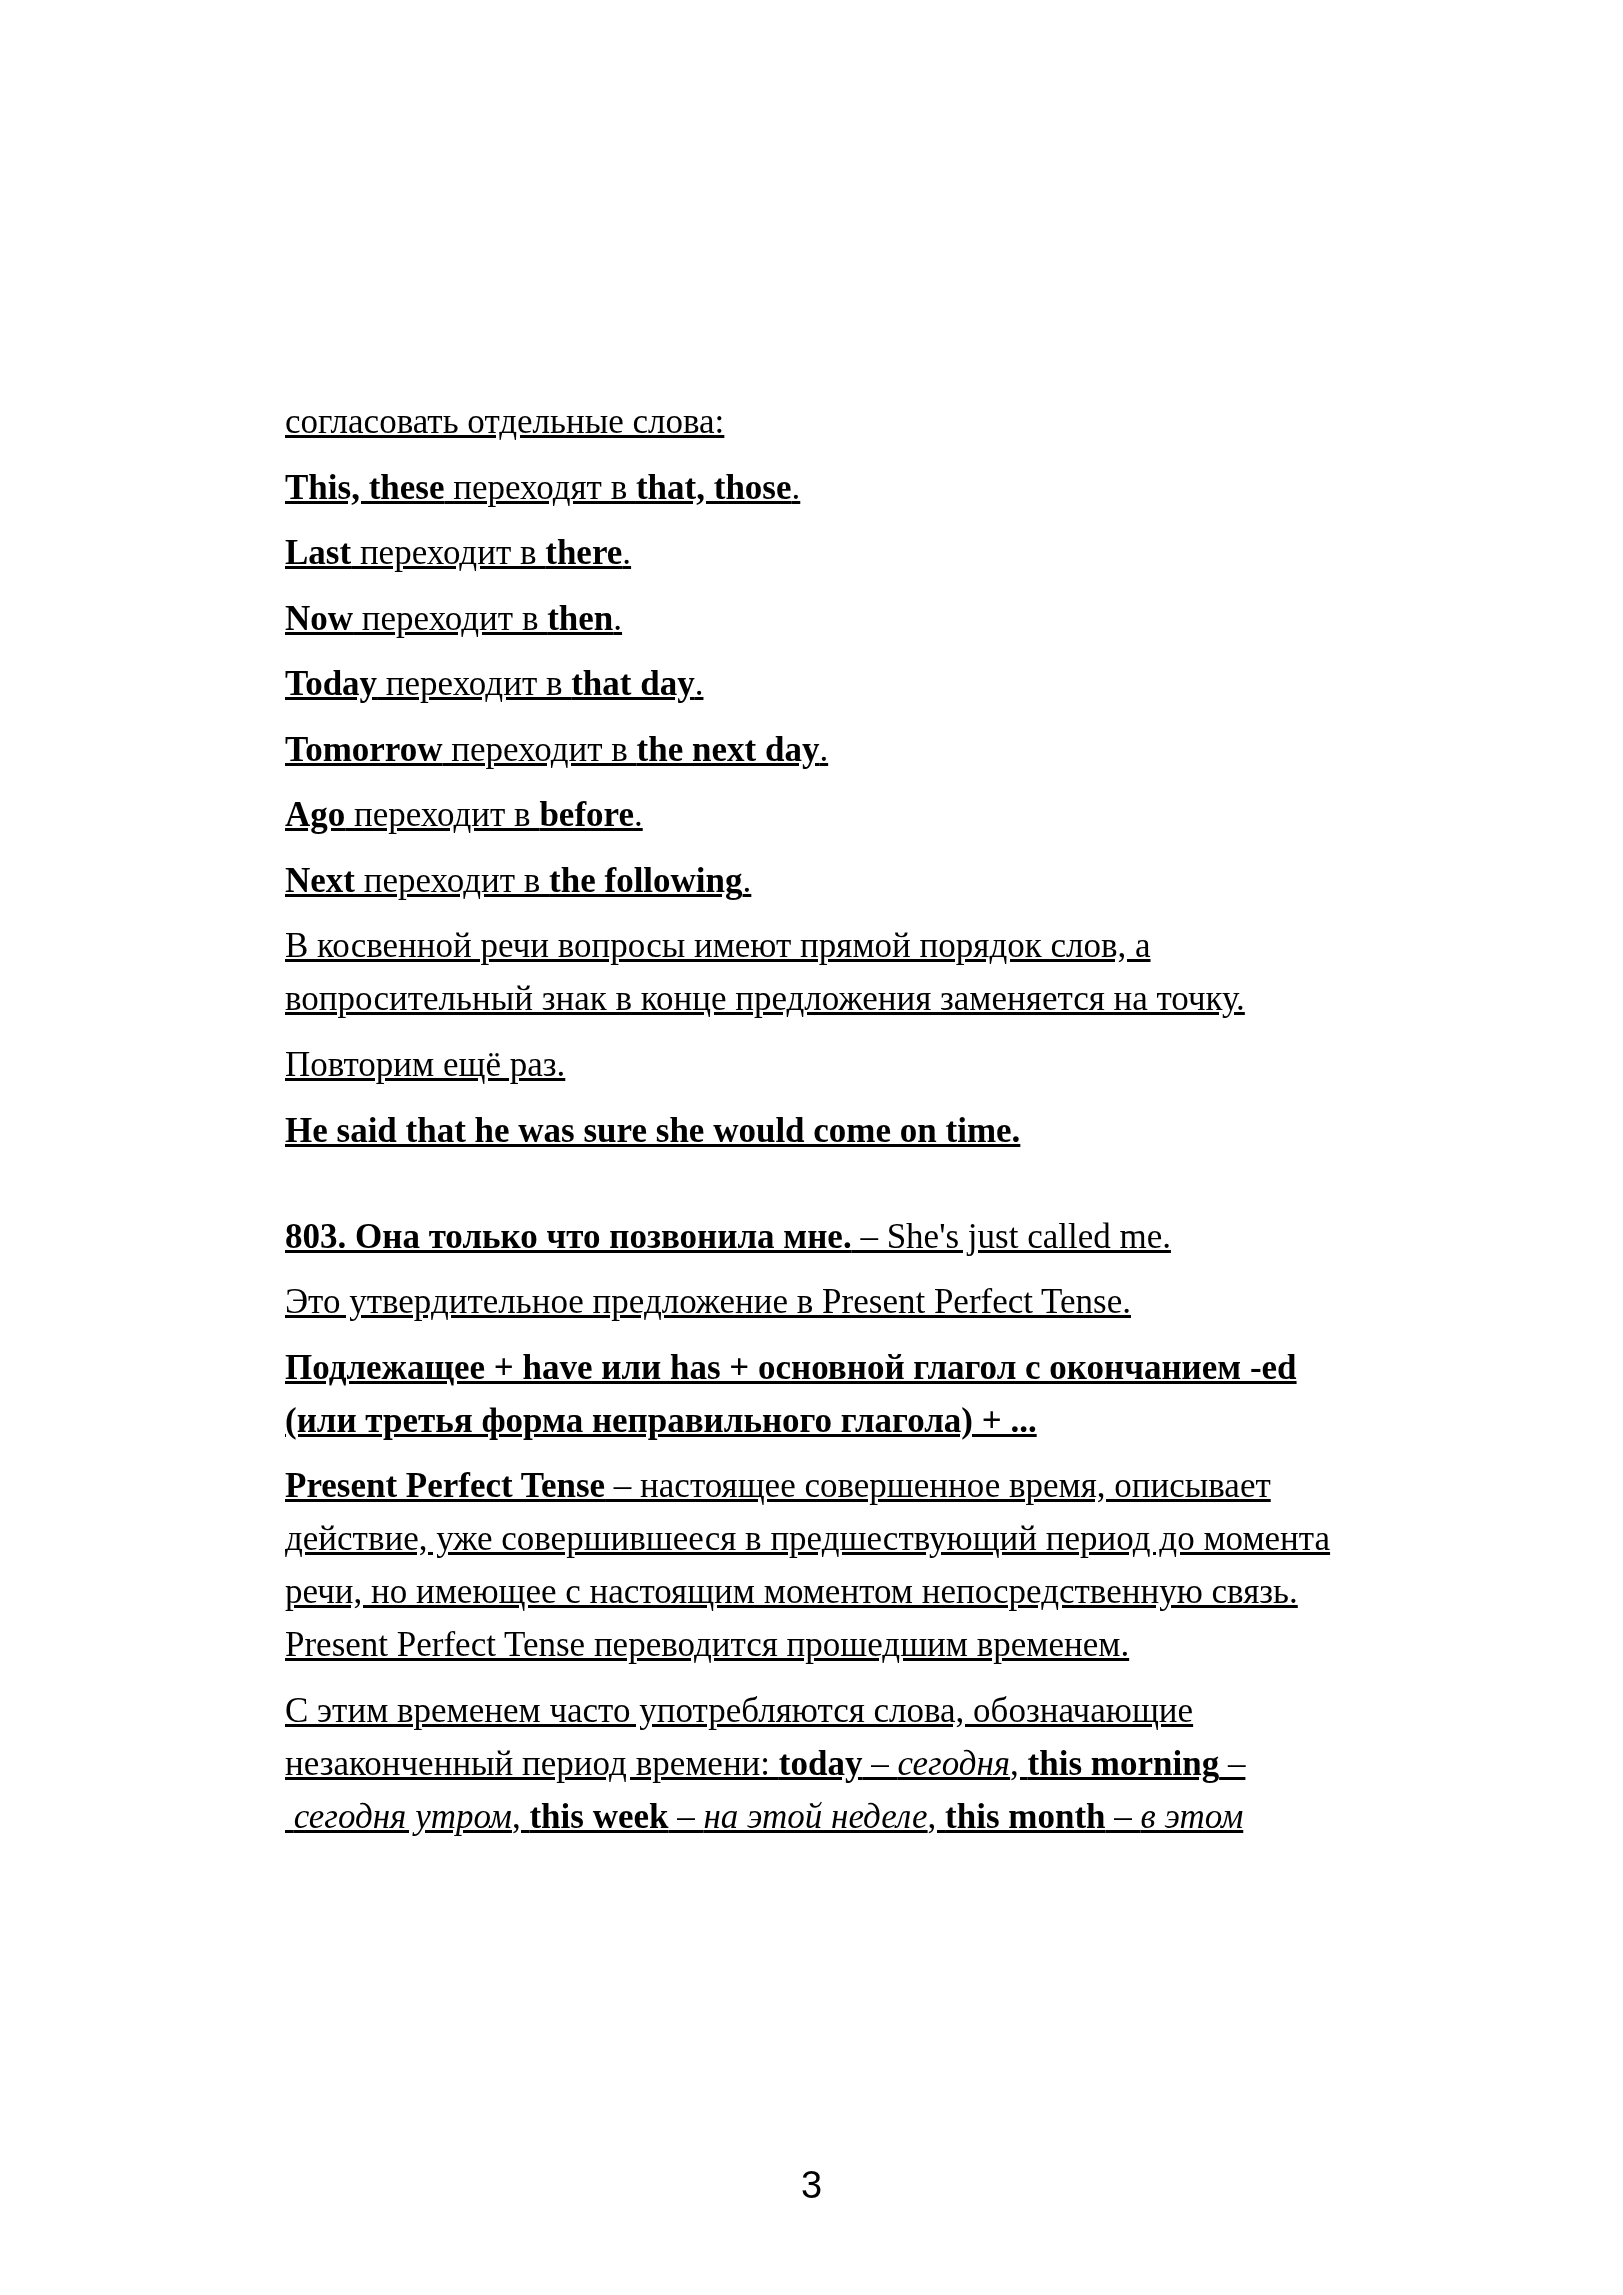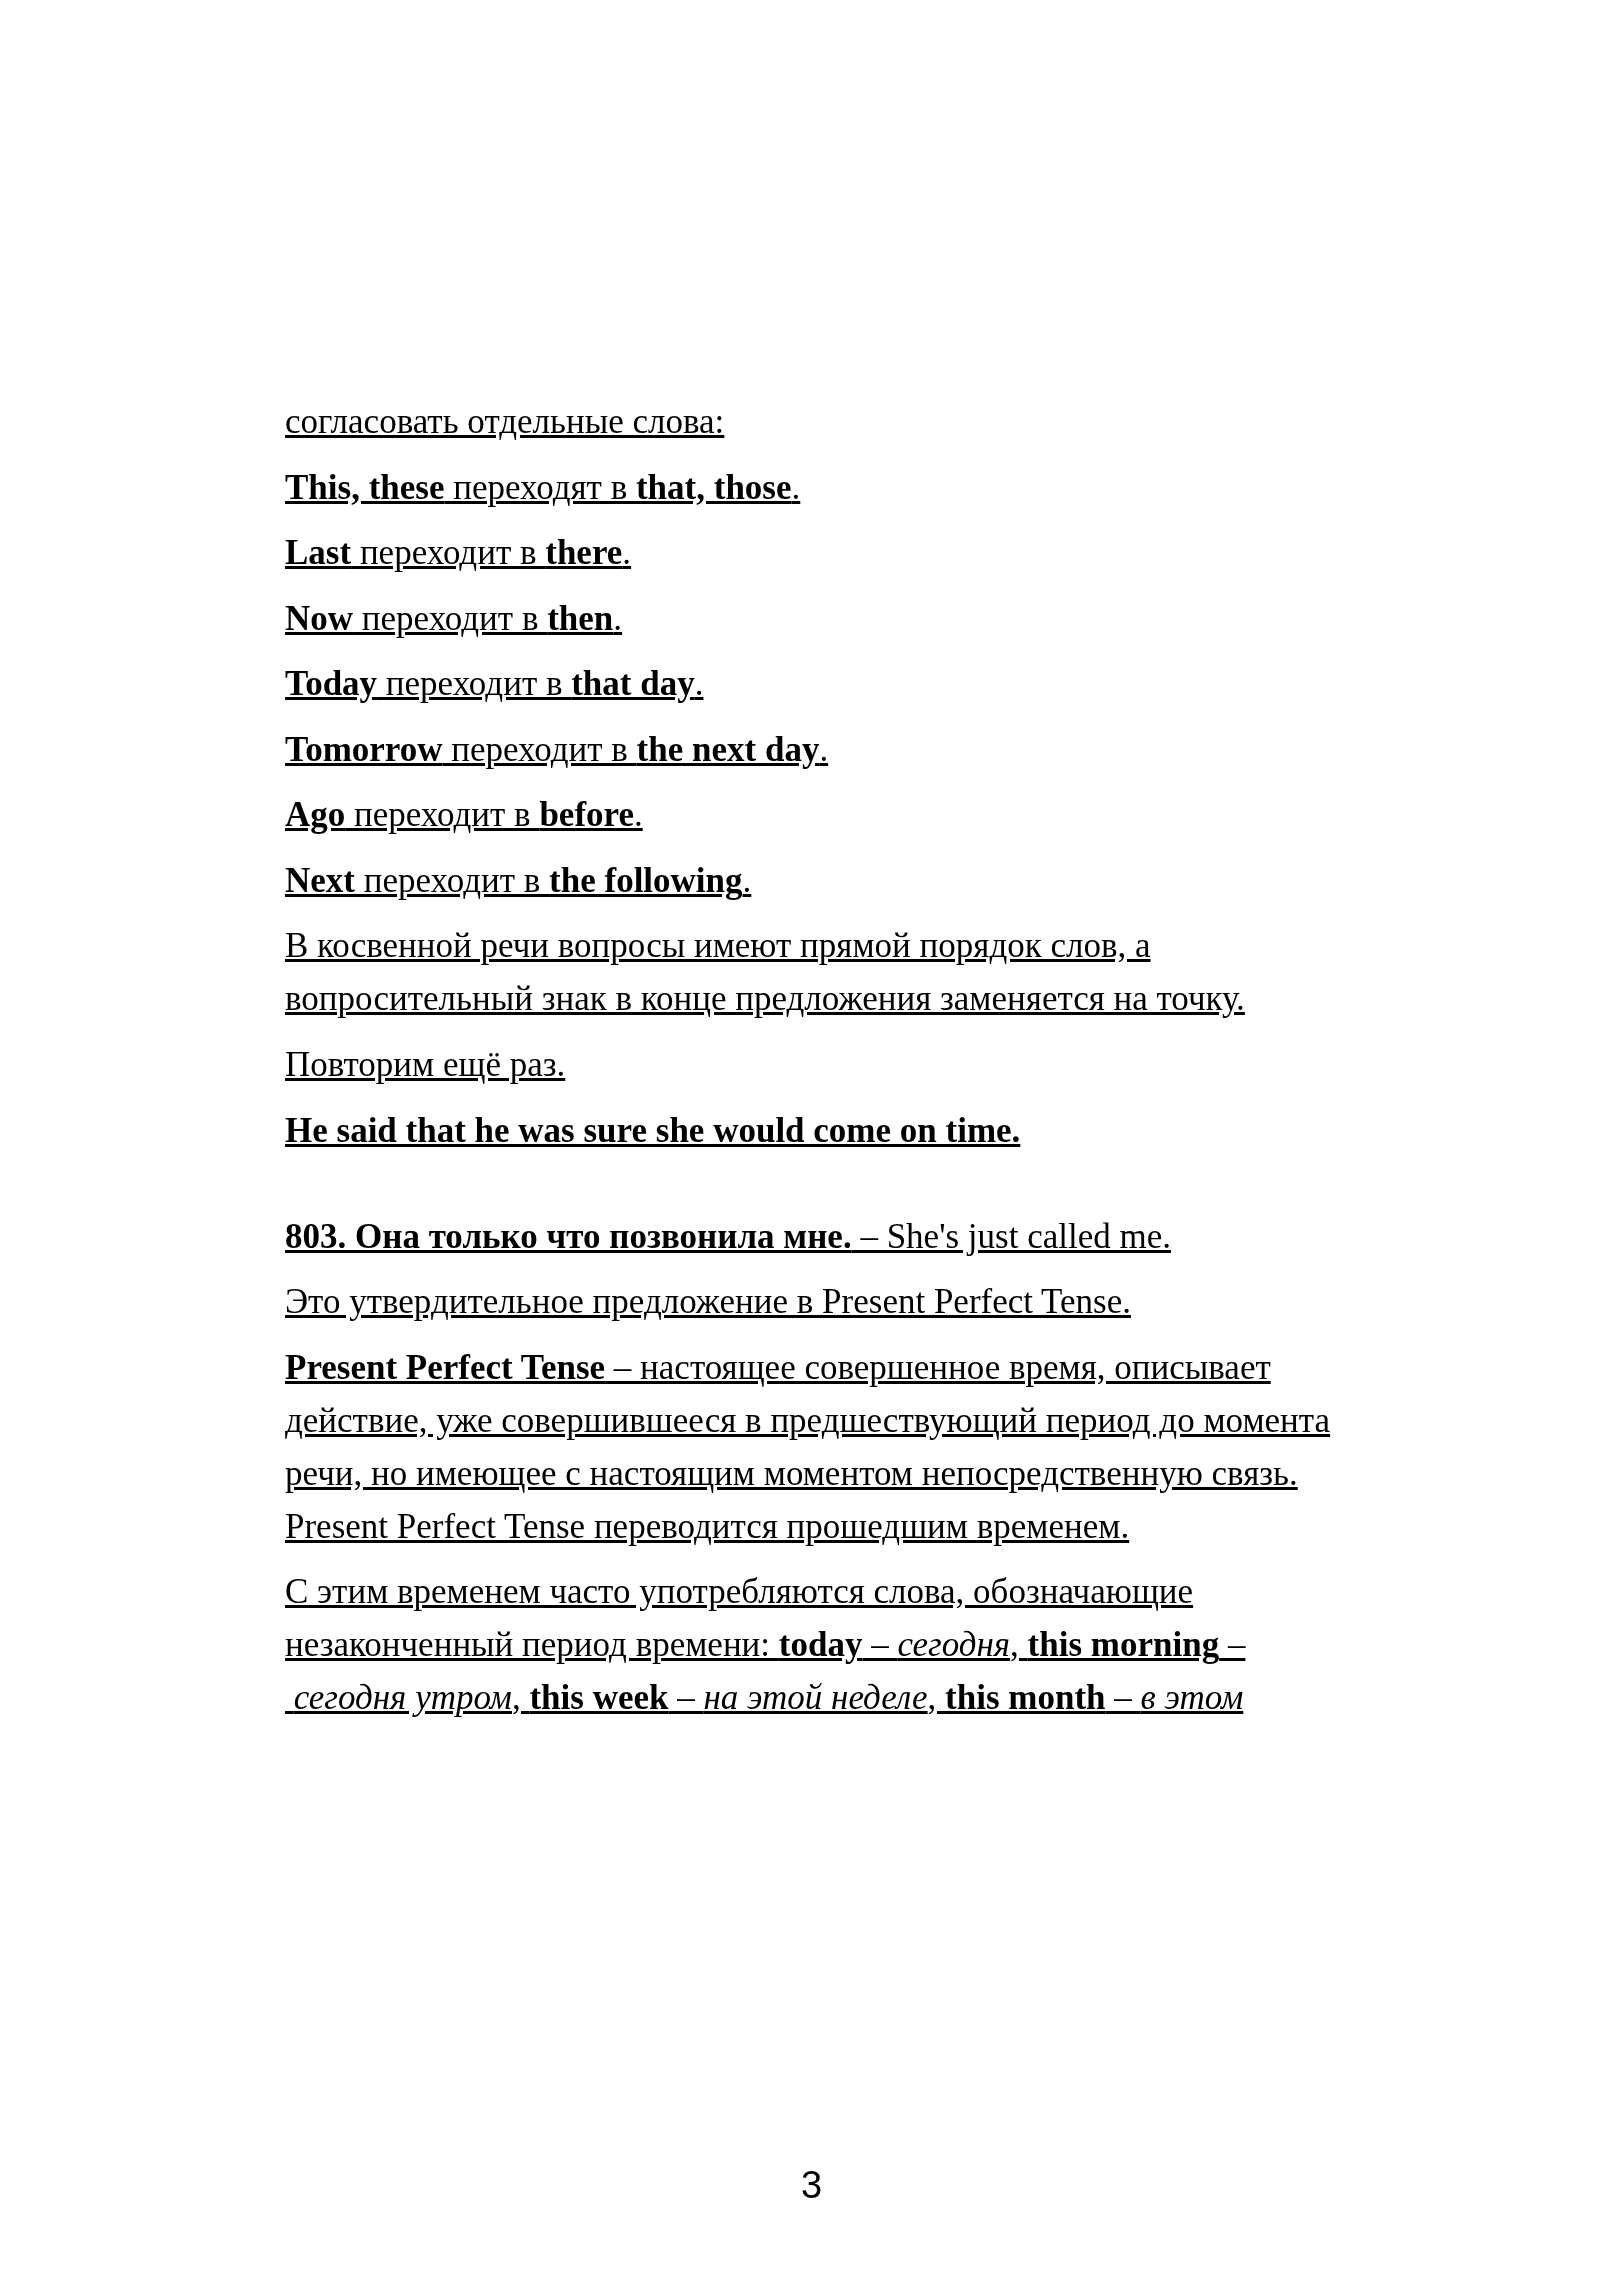--- a/index.html
+++ b/index.html
@@ -57,18 +57,19 @@
       <p><span class="line"><span class="b">Now</span><span> переходит в </span><span class="b">then</span><span>.</span></span></p>
       <p><span class="line"><span class="b">Today</span><span> переходит в </span><span class="b">that day</span><span>.</span></span></p>
       <p><span class="line"><span class="b">Tomorrow</span><span> переходит в </span><span class="b">the next day</span><span>.</span></span></p>
       <p><span class="line"><span class="b">Ago</span><span> переходит в </span><span class="b">before</span><span>.</span></span></p>
       <p><span class="line"><span class="b">Next</span><span> переходит в </span><span class="b">the following</span><span>.</span></span></p>
       <p><span class="line"><span>В косвенной речи вопросы имеют прямой порядок слов, а</span></span><span class="line"><span>вопросительный знак в конце предложения заменяется на точку.</span></span></p>
       <p><span class="line"><span>Повторим ещё раз.</span></span></p>
       <p class="gap-small"><span class="line"><span class="b">He said that he was sure she would come on time.</span></span></p>
       <p class="gap-blank"><span class="line"><span class="b">803. Она только что позвонила мне.</span><span> – She's just called me.</span></span></p>
       <p><span class="line"><span>Это утвердительное предложение в Present Perfect Tense.</span></span></p>
+      <p><span class="line"><span class="b">Подлежащее + have или has + основной глагол с окончанием -ed</span></span><span class="line"><span class="b">(или третья форма неправильного глагола) + ...</span></span></p>
       <p><span class="line"><span class="b">Present Perfect Tense</span><span> – настоящее совершенное время, описывает</span></span><span class="line"><span>действие, уже совершившееся в предшествующий период до момента</span></span><span class="line"><span>речи, но имеющее с настоящим моментом непосредственную связь.</span></span><span class="line"><span>Present Perfect Tense переводится прошедшим временем.</span></span></p>
       <p><span class="line"><span>С этим временем часто употребляются слова, обозначающие</span></span><span class="line"><span>незаконченный период времени: </span><span class="b">today</span><span> – </span><span class="i">сегодня</span><span>, </span><span class="b">this morning</span><span> –</span></span><span class="line"><span> </span><span class="i">сегодня утром</span><span>, </span><span class="b">this week</span><span> – </span><span class="i">на этой неделе</span><span>, </span><span class="b">this month</span><span> – </span><span class="i">в этом</span></span></p>
     </div>
   <div class="page-number">3</div>
 </div>
 
 
 </body></html>

